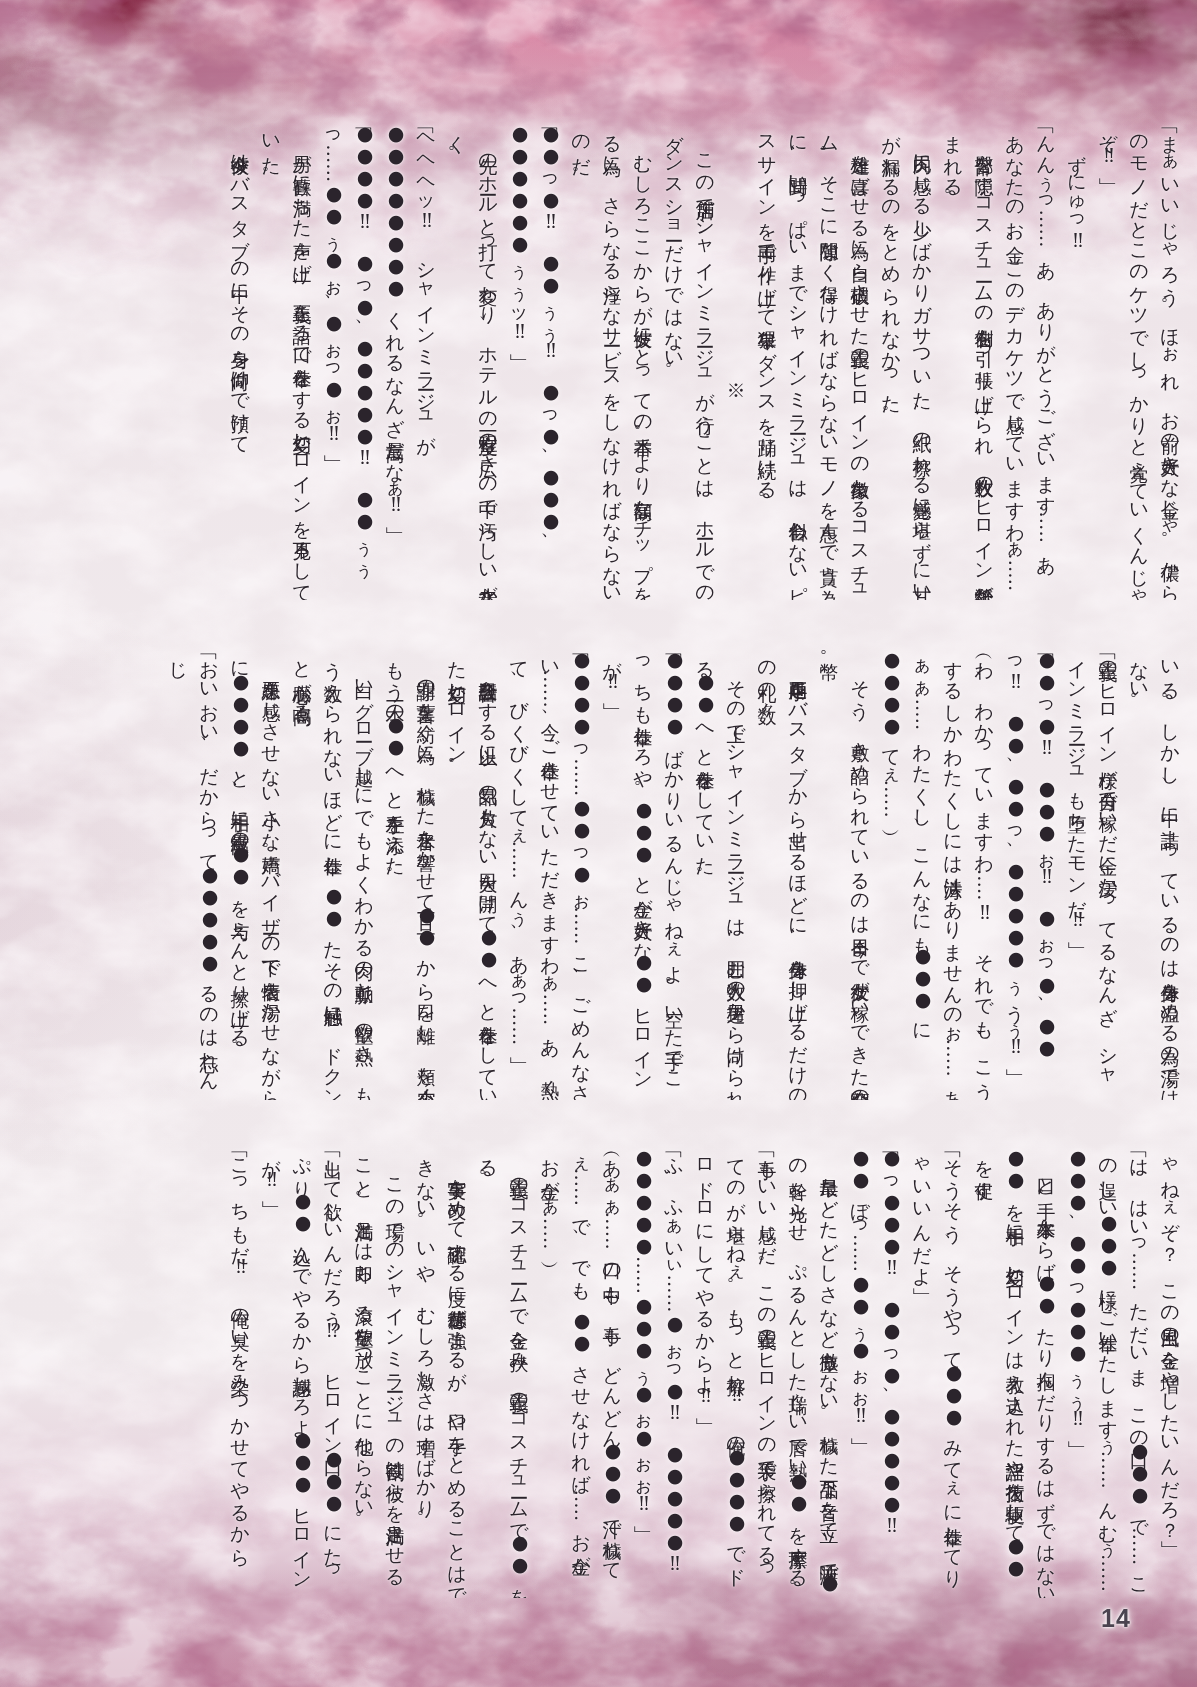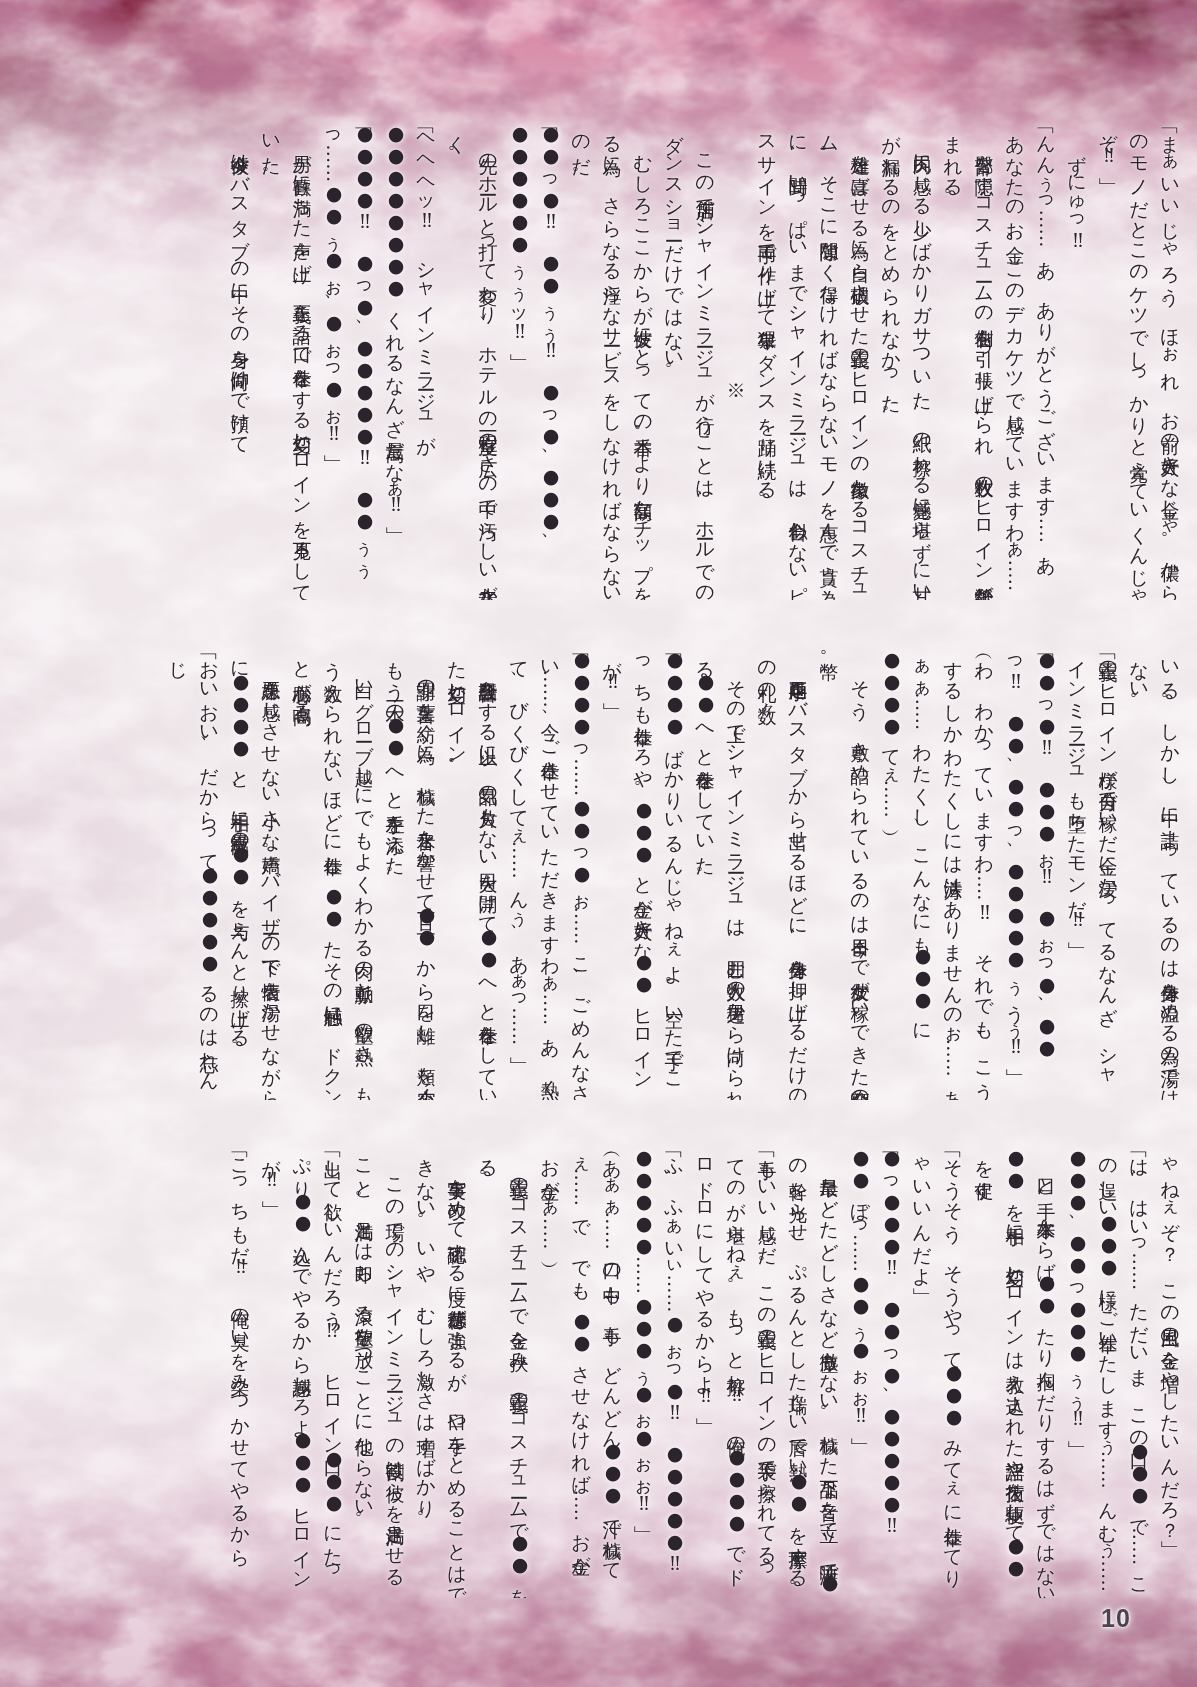--- a/index.html
+++ b/index.html
@@ -119,15 +119,15 @@
       <p>「手もいい感じだ。この正義のヒロインの手袋で擦られてるってのが堪らねぇ。もっと擦れ‼　俺の●●●●でドロドロにしてやるからよ‼」</p>
       <p>「ふ、ふぁいぃ……●ぉっ●‼　●●●●●‼　●●●●●……●●●ぅ●ぉ●ぉぉ‼」</p>
       <p>（あぁぁ……口の中も、手も、どんどん●●●汁で穢れてぇ……で、でも、●●させなければ……お金が、お金がぁ……）</p>
       <p>　正義のコスチュームで金を挟み、正義のコスチュームで●●を擦る。</p>
       <p>　事実を改めて確認する度に背徳感が強まるが、口や手をとめることはできない。いや、むしろ激しさは増すばかり。</p>
       <p>　この場でのシャインミラージュの役割は彼らを満足させること。満足とは即ち、滾る欲望を放つことに他ならない。</p>
       <p>「出して欲しいんだろう⁉　ヒロイン口●●●にたっぷり●●込んでやるから感謝しろよ●●●ヒロインが‼」</p>
       <p>「こっちもだ‼　俺の臭いを染みつかせてやるから</p>
     </div>
 
-  <div class="page-number">10</div>
+  <div class="page-number">14</div>
 
 </div>
 
 </body></html>

